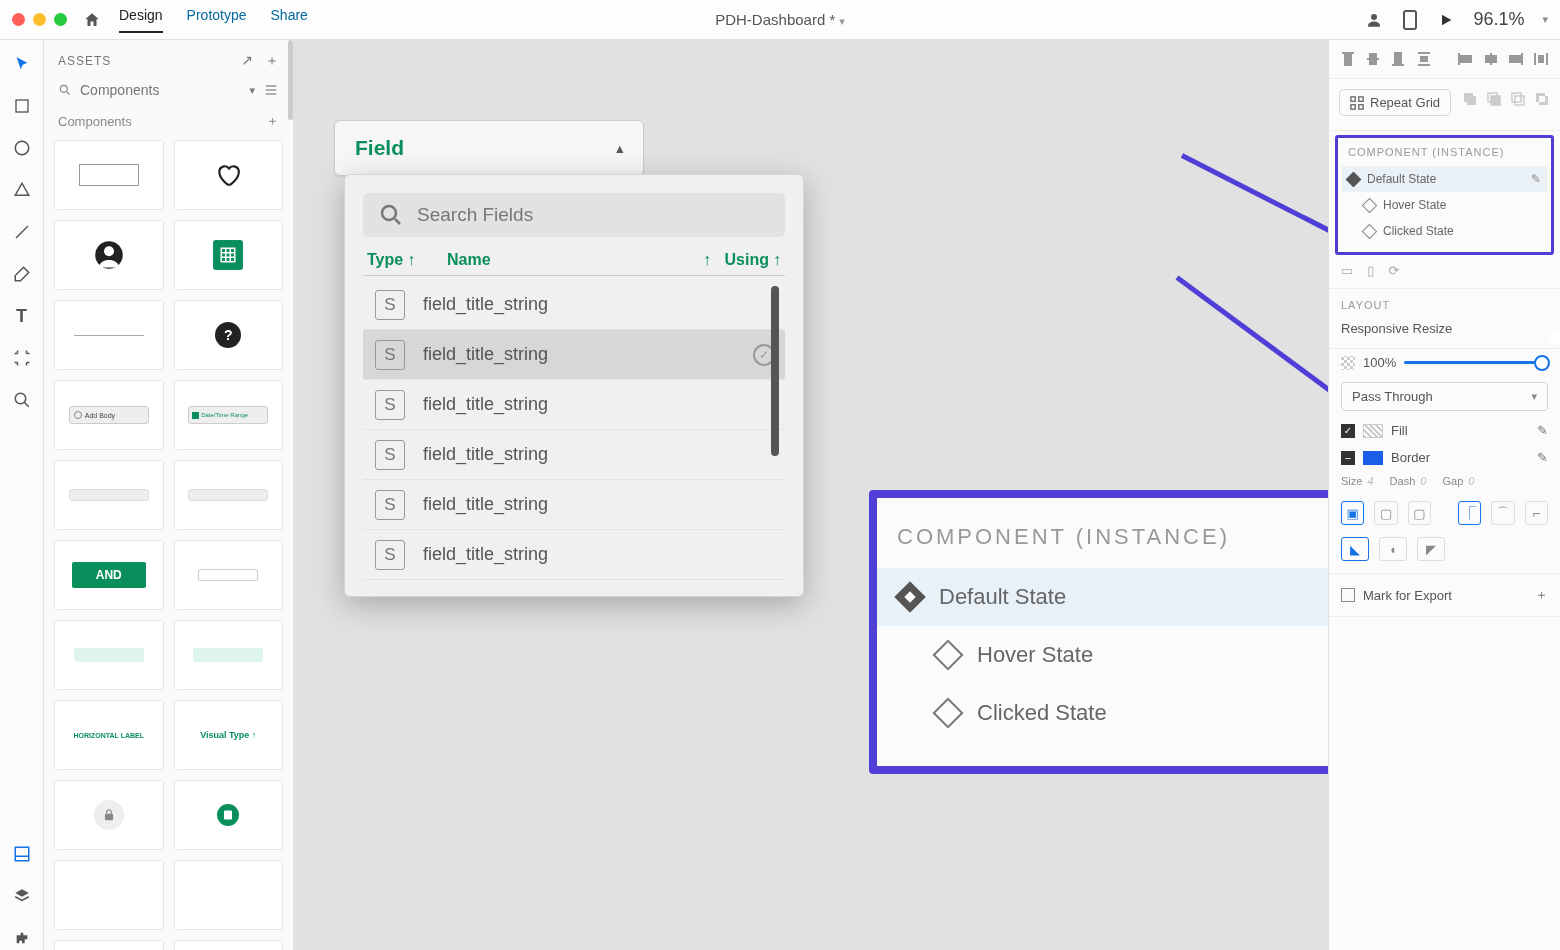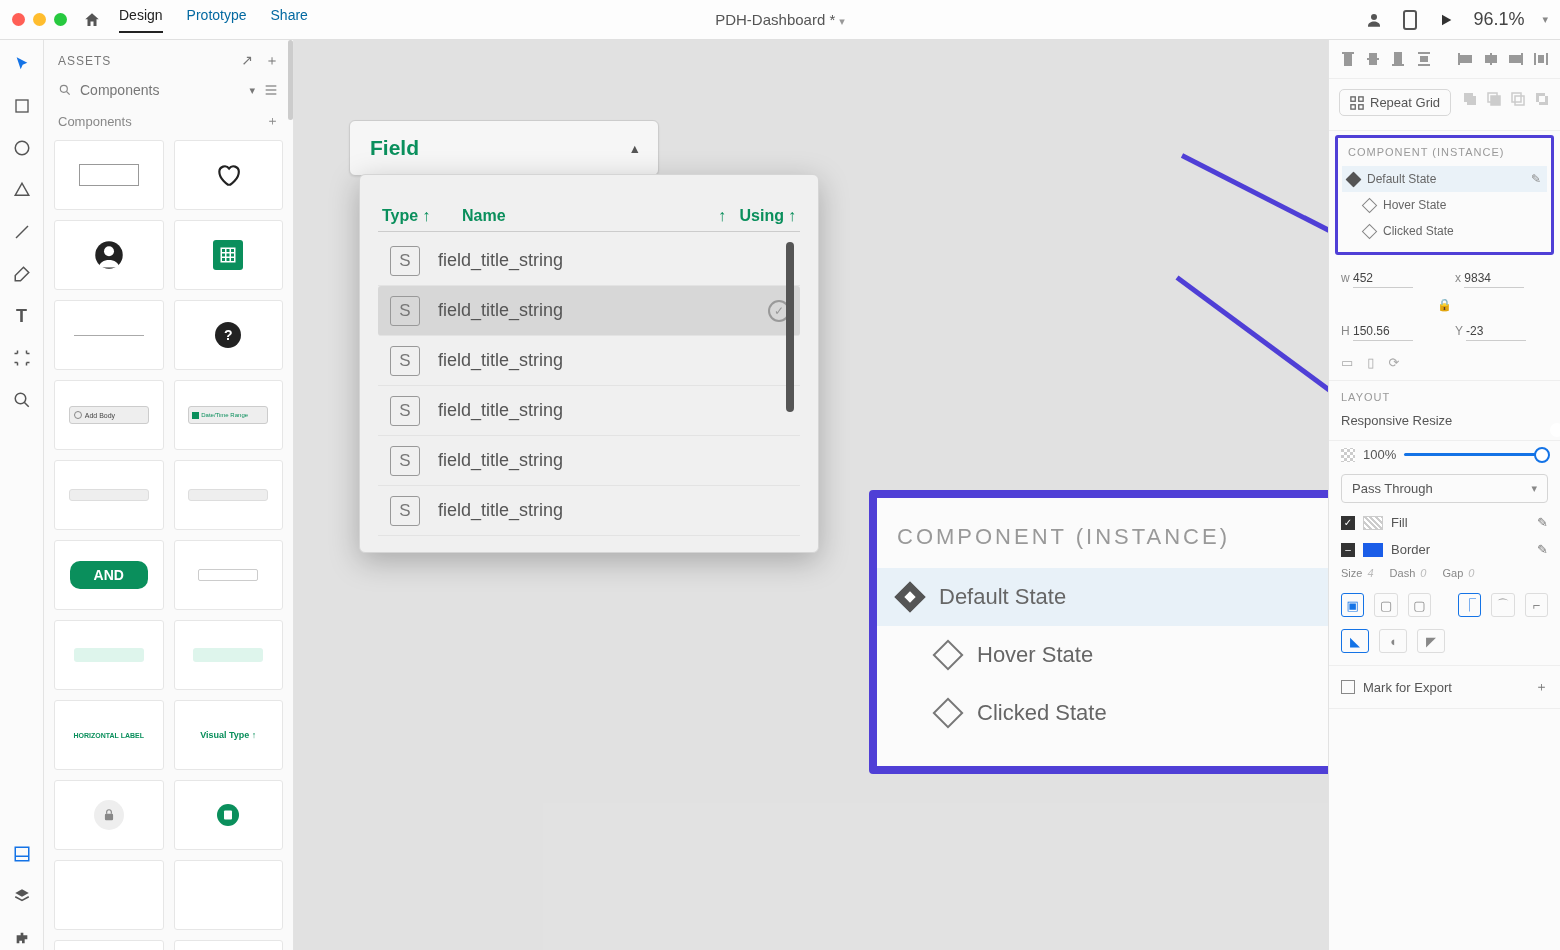--- a/index.html
+++ b/index.html
@@ -54,21 +54,21 @@
   .lp-sub{display:flex;justify-content:space-between;align-items:center;padding:4px 14px;color:#888;font-size:13px;}
   .assets-grid{flex:1;overflow:auto;padding:6px 10px 10px;display:grid;grid-template-columns:1fr 1fr;gap:10px;}
   .asset{background:#fff;border:1px solid #e6e6e6;border-radius:3px;height:70px;display:flex;align-items:center;justify-content:center;overflow:hidden;position:relative;}
   .asset .inner{font-size:10px;color:#0a8f5c;font-weight:600;}
   .scrolltrack{position:absolute;right:0;top:0;bottom:0;width:5px;}
   .scrollthumb{position:absolute;right:0;top:0;height:80px;width:5px;background:#ccc;border-radius:3px;}
   
   .canvas{flex:1;background:#e9e9e9;position:relative;overflow:hidden;}
   .overlay{position:absolute;inset:0;background:rgba(0,0,0,0.03);}
   
-  .field-wrap{position:absolute;left:55px;top:80px;}
+  .field-wrap{position:absolute;left:40px;top:80px;}
   .field-hdr{width:310px;height:56px;border:1px solid #ccc;border-radius:6px;background:#f6f6f6;display:flex;align-items:center;justify-content:space-between;padding:0 20px;color:#0a8f5c;font-size:21px;font-weight:600;box-shadow:0 1px 2px rgba(0,0,0,0.08);}
   .field-drop{width:460px;margin-top:-2px;margin-left:10px;background:#f0f0f0;border:1px solid #d5d5d5;border-radius:6px;box-shadow:0 8px 30px rgba(0,0,0,0.25);padding:18px 18px 16px;}
   .search-row{display:flex;align-items:center;gap:14px;background:#e2e2e2;border-radius:5px;padding:10px 16px;color:#777;font-size:19px;}
   .cols{display:flex;align-items:center;margin-top:14px;padding:0 4px 6px;color:#0a8f5c;font-weight:600;font-size:16px;border-bottom:1px solid #ccc;}
   .cols .c1{width:80px;display:flex;align-items:center;gap:4px;}
   .cols .c2{flex:1;display:flex;align-items:center;gap:4px;}
   .cols .spacer-col{width:60px;}
   .cols .c3{width:70px;display:flex;align-items:flex-end;gap:4px;justify-content:flex-end;}
   .rows{position:relative;margin-top:4px;}
   .frow{height:50px;display:flex;align-items:center;gap:18px;padding:0 2px;border-bottom:1px solid #e3e3e3;}
@@ -304,21 +304,21 @@
       <div class="asset">
           <div style="width:80px;height:18px;background:#eee;border:1px solid #ccc;border-radius:3px;font-size:6px;display:flex;align-items:center;padding:0 3px;gap:2px;color:#0a8f5c;"><span style="width:7px;height:7px;background:#0a8f5c;"></span>Date/Time Range</div>
         </div>
       <div class="asset">
           <div style="width:80px;height:12px;background:#eee;border:1px solid #ddd;border-radius:3px;"></div>
         </div>
       <div class="asset">
           <div style="width:80px;height:12px;background:#eee;border:1px solid #ddd;border-radius:3px;"></div>
         </div>
       <div class="asset">
-          <div style="padding:6px 24px;background:#0a8f5c;color:#fff;border-radius:10px;font-size:14px;font-weight:600;">AND</div>
+          <div style="padding:6px 24px;background:#0a8f5c;color:#fff;border-radius:2px;font-size:12px;font-weight:600;">AND</div>
         </div>
       <div class="asset">
           <div style="width:60px;height:12px;border:1px solid #ccc;border-radius:2px;"></div>
         </div>
       <div class="asset">
           <div style="width:70px;height:14px;background:#def5ec;border-radius:3px;"></div>
         </div>
       <div class="asset">
           <div style="width:70px;height:14px;background:#def5ec;border-radius:3px;"></div>
         </div>
@@ -355,20 +355,27 @@
 
   <div class="canvas">
     <div class="overlay"></div>
 
     <div class="field-wrap">
       <div class="field-hdr">
         <span>Field</span>
         <span style="color:#555;font-size:13px;">▴</span>
       </div>
       <div class="field-drop">
+        <div class="search-row">
+          <svg width="24" height="24" viewBox="0 0 24 24" fill="none" stroke="#777" stroke-width="2.5">
+              <circle cx="10" cy="10" r="7"></circle>
+              <line x1="16" y1="16" x2="21" y2="21"></line>
+            </svg>
+          <span>Search Fields</span>
+        </div>
         <div class="cols">
           <div class="c1">
               <span>Type</span> 
               <span>↑</span>
             </div>
           <div class="c2">
               <span>Name</span>
             </div>
           <div class="spacer-col" style="color:#0a8f5c;text-align:right;">↑</div>
           <div class="c3">
@@ -534,27 +541,20 @@
       <div class="mini-state indent">
         <span class="mini-dia"></span>
         <span>Hover State</span>
       </div>
       <div class="mini-state indent">
         <span class="mini-dia"></span>
         <span>Clicked State</span>
       </div>
     </div>
 
-    <div class="dims">
-      <div>w <input class="inp" value="452" style=""></div>
-      <div>x <input class="inp" value="9834" style=""></div>
-      <div style="grid-column:1/3;text-align:center;color:#aaa;">🔒</div>
-      <div>H <input class="inp" value="150.56" style=""></div>
-      <div>Y <input class="inp" value="-23" style=""></div>
-    </div>
     <div style="display:flex;gap:14px;padding:4px 12px 10px;border-bottom:1px solid #eee;color:#aaa;">
       <span>▭</span>
       <span>▯</span>
       <span>⟳</span>
     </div>
 
     <div class="rp-label">LAYOUT</div>
     <div class="propline" style="border-bottom:1px solid #eee;padding-bottom:12px;">
       <span>Responsive Resize</span>
       <span style="margin-left:auto;"><span class="toggle"></span></span>

